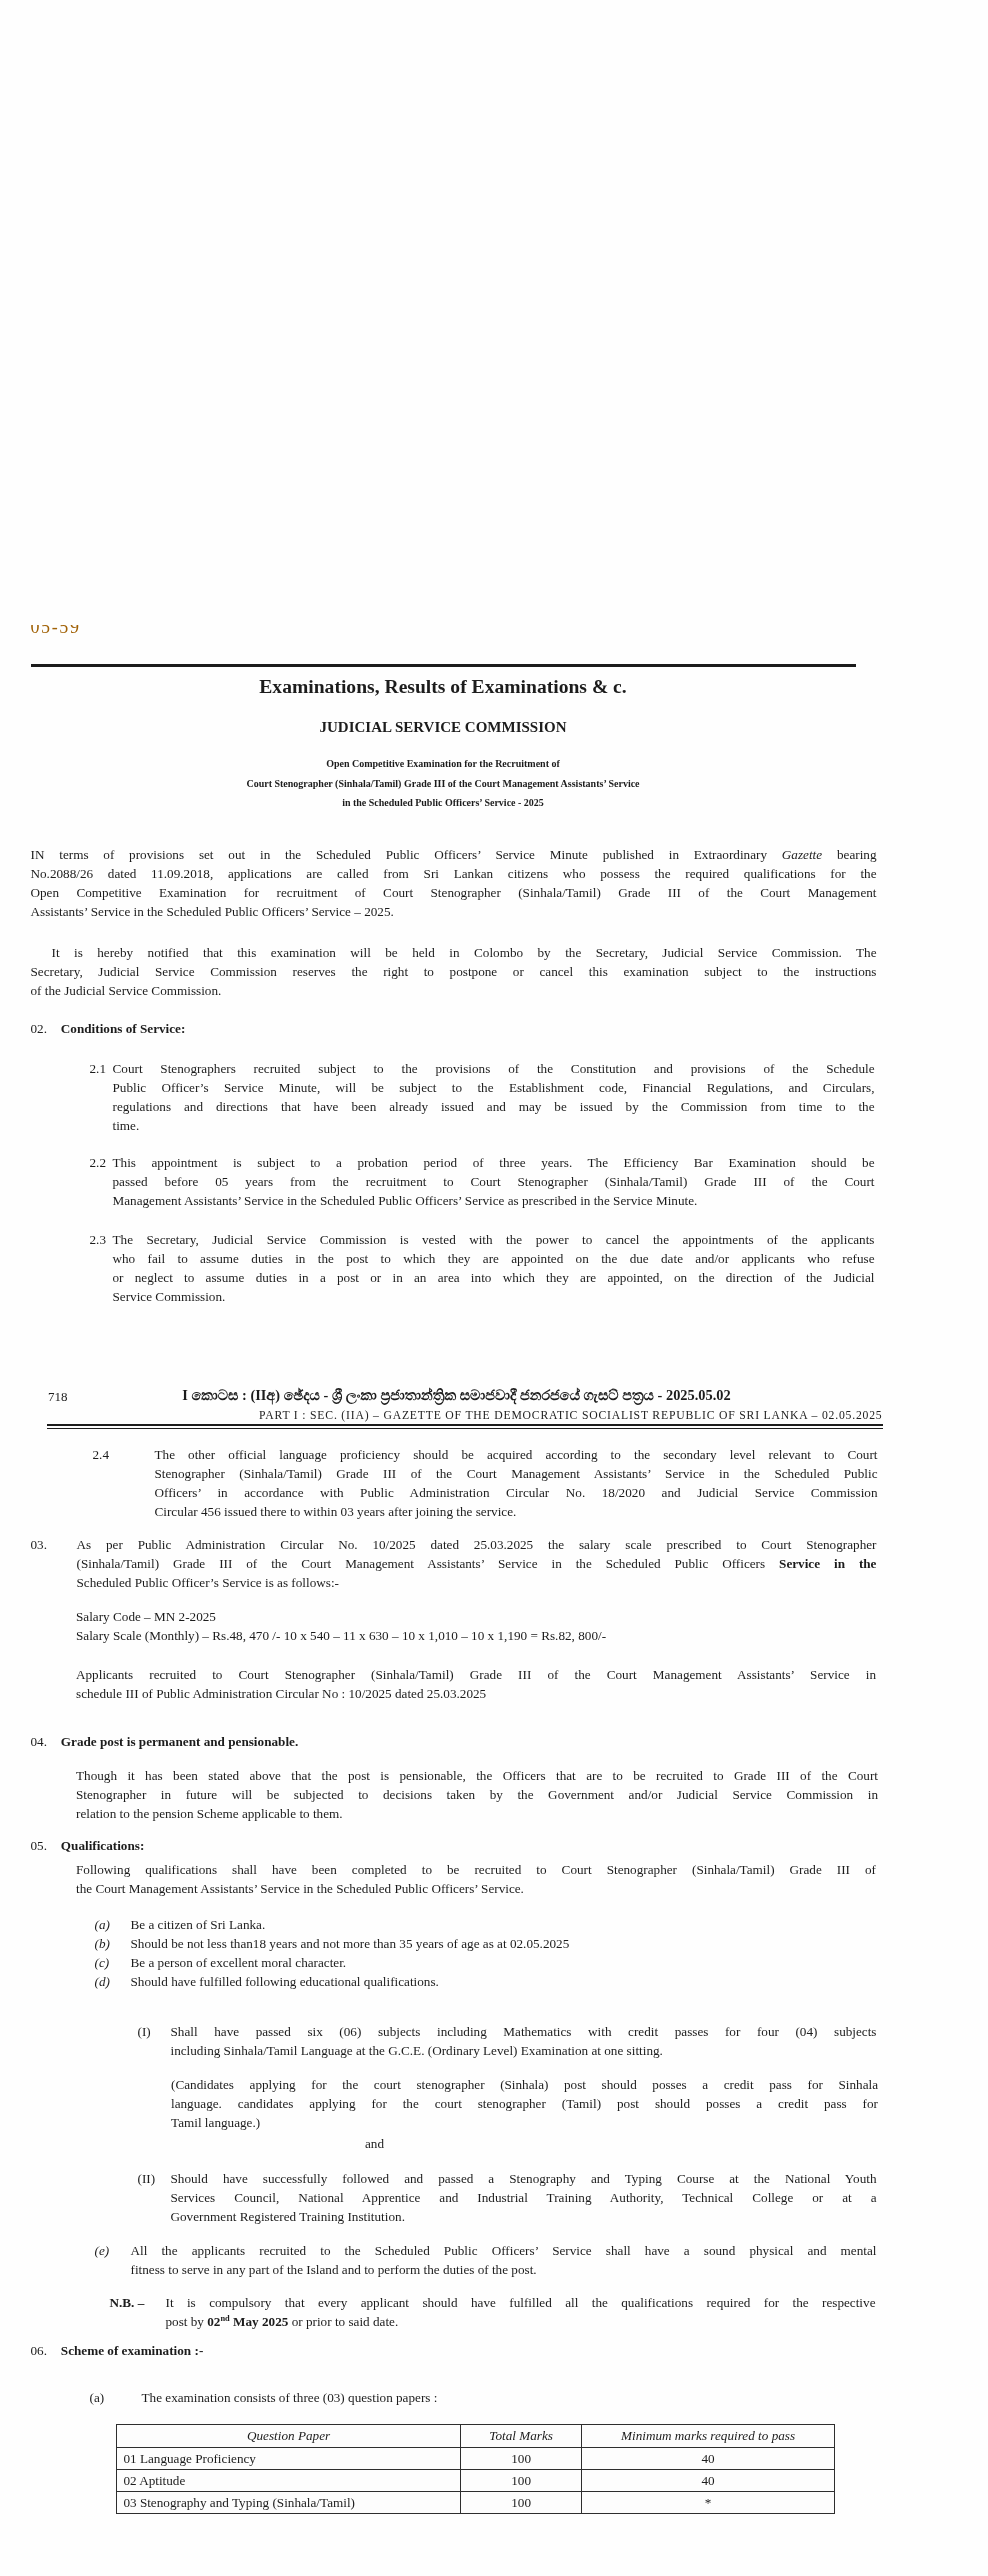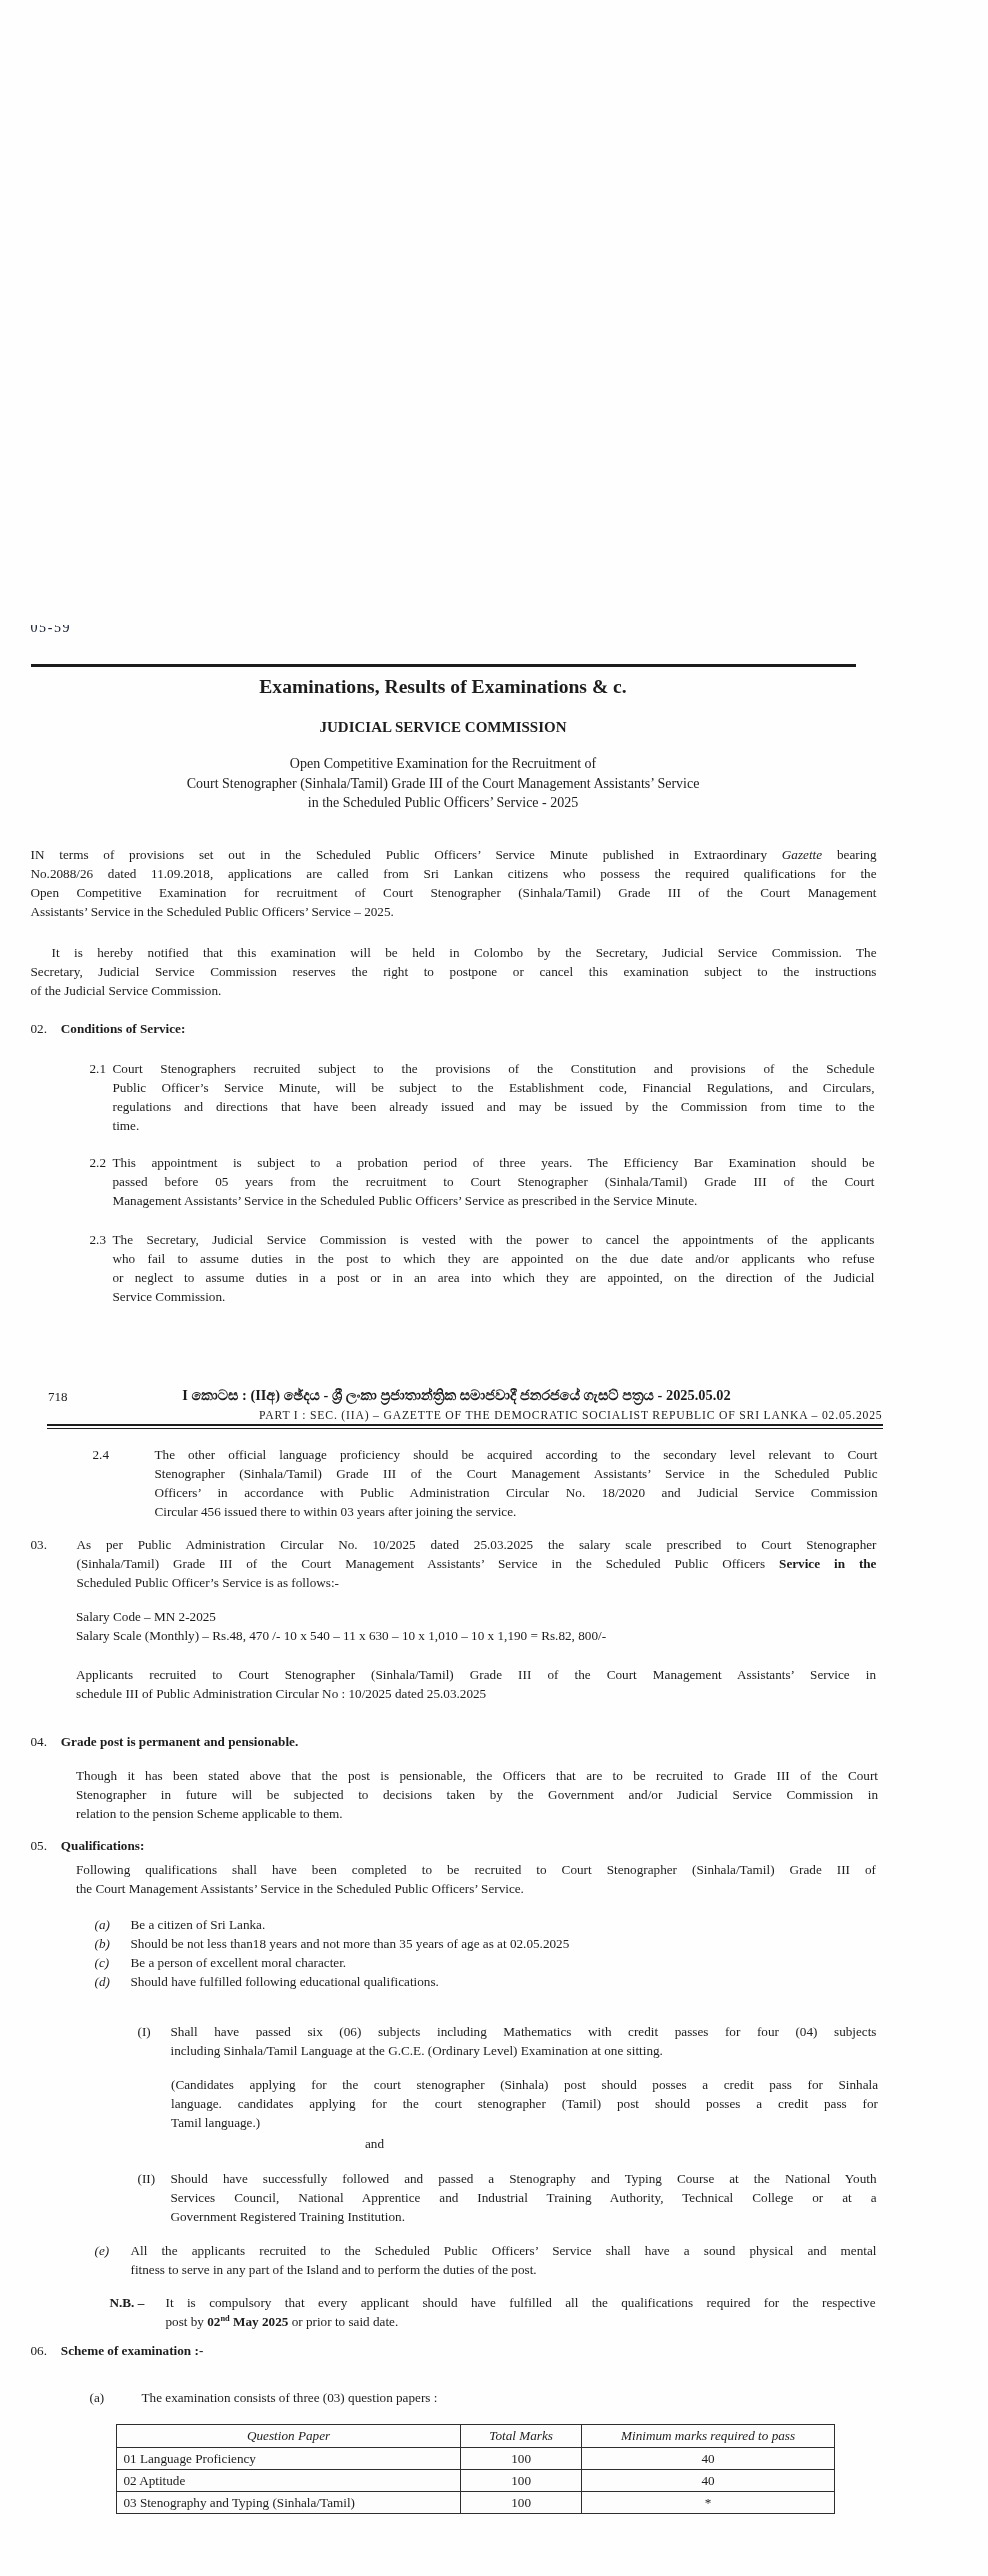--- a/index.html
+++ b/index.html
@@ -10,25 +10,25 @@
   }
   .blk{position:absolute;}
   
   .jst .ln{display:block;text-align:justify;text-align-last:justify;font-family:Liberation Serif, serif;}
   .jst .ln:last-child{text-align-last:left;}
   .ind .ln:first-child{text-indent:21px;}
   .ctr .ln{display:block;text-align:center;}
   .ln sup{font-size:8.4px;line-height:0;}
   
   .cornerwrap{top:625px;left:30.5px;height:16px;width:96px;overflow:hidden;}
-  .cornerwrap .cm{display:block;margin-top:-7.2px;font-size:14px;letter-spacing:1.6px;color:#0f172a;}
+  .cornerwrap .cm{display:block;margin-top:-7.2px;font-size:18px;letter-spacing:1.6px;color:#a16207;}
   .rule1{top:664px;left:30.5px;width:825px;height:3.2px;background:#1b1b1b;}
   .h1{top:673px;left:30.5px;width:825px;text-align:center;font-size:19.6px;font-weight:bold;line-height:27px;}
   .h2{top:717px;left:30.5px;width:825px;text-align:center;font-size:15px;font-weight:bold;line-height:21px;}
-  .h3{top:754px;left:30.5px;width:825px;font-size:14px;font-weight:normal;line-height:19.6px;}
+  .h3{top:754px;left:30.5px;width:825px;font-size:10px;font-weight:bold;line-height:19.6px;}
   .p1{top:845px;left:30.5px;width:846px;}
   .p2{top:943px;left:30.5px;width:846px;}
   .shead .snum{display:inline-block;min-width:27px;}
   .shead .stitle{font-weight:bold;}
   .h02{top:1019px;left:30.5px;width:846px;}
   .h04{top:1732px;left:30.5px;width:846px;}
   .h05{top:1836px;left:30.5px;width:846px;}
   .h06{top:2341px;left:30.5px;width:846px;}
   .item{left:30.5px;width:846px;}
   .item .inum{position:absolute;left:59px;top:0;}

